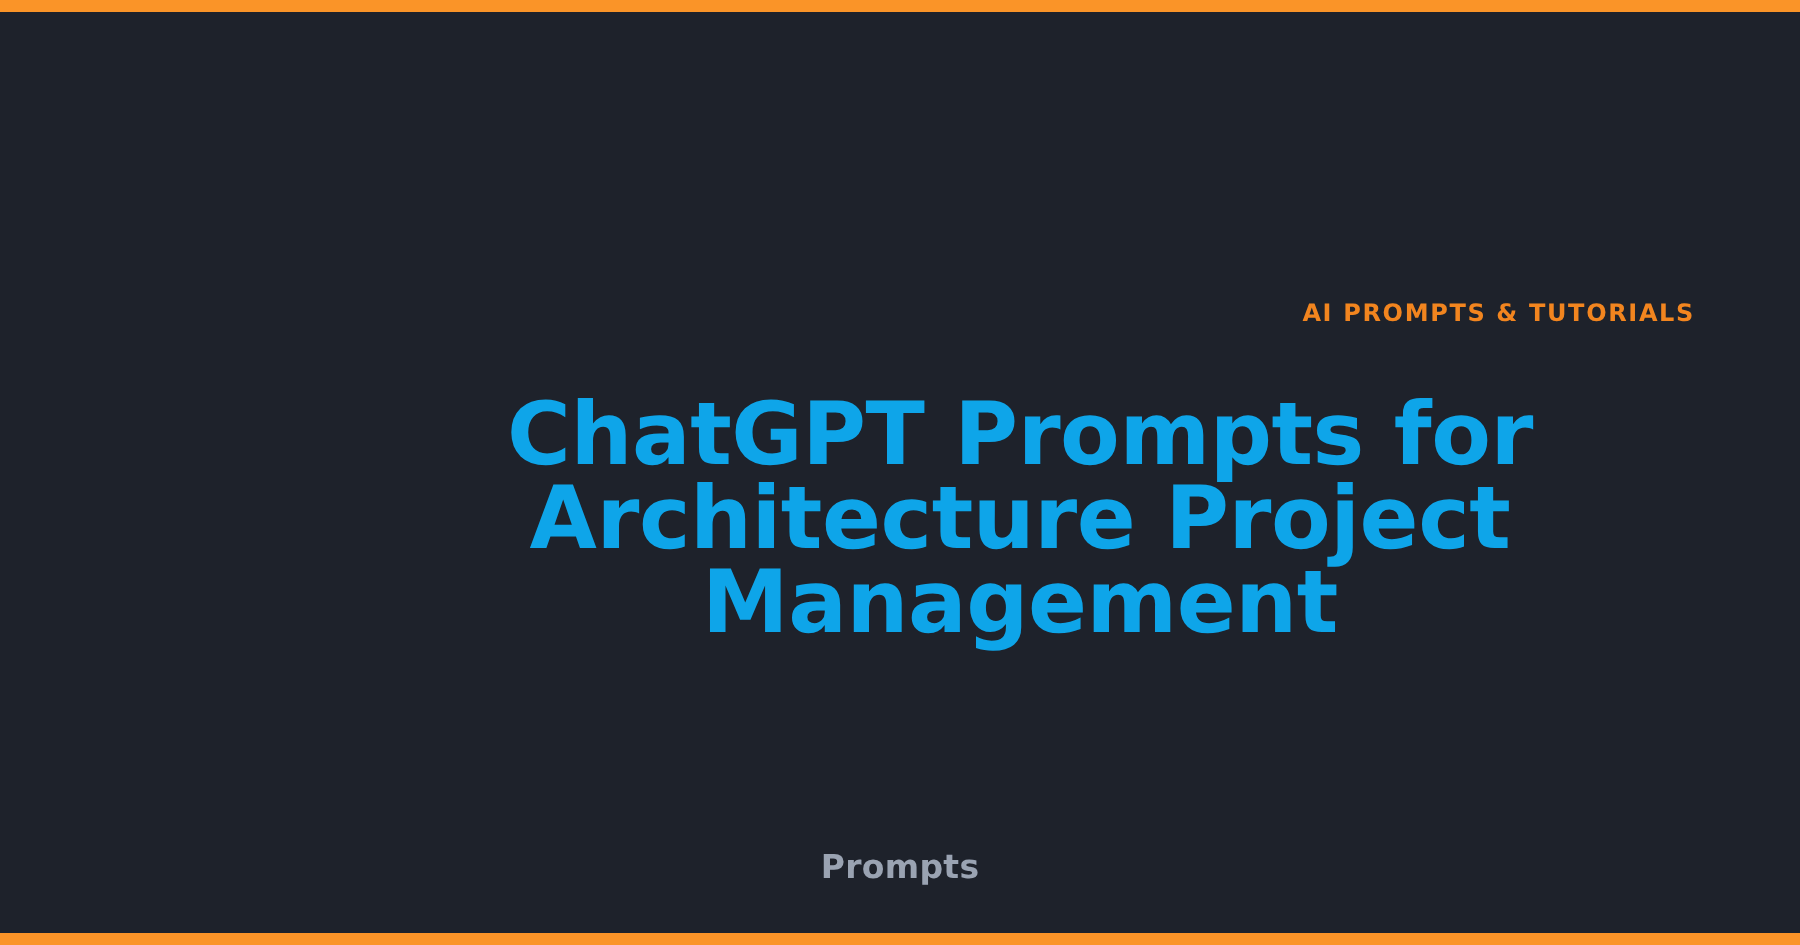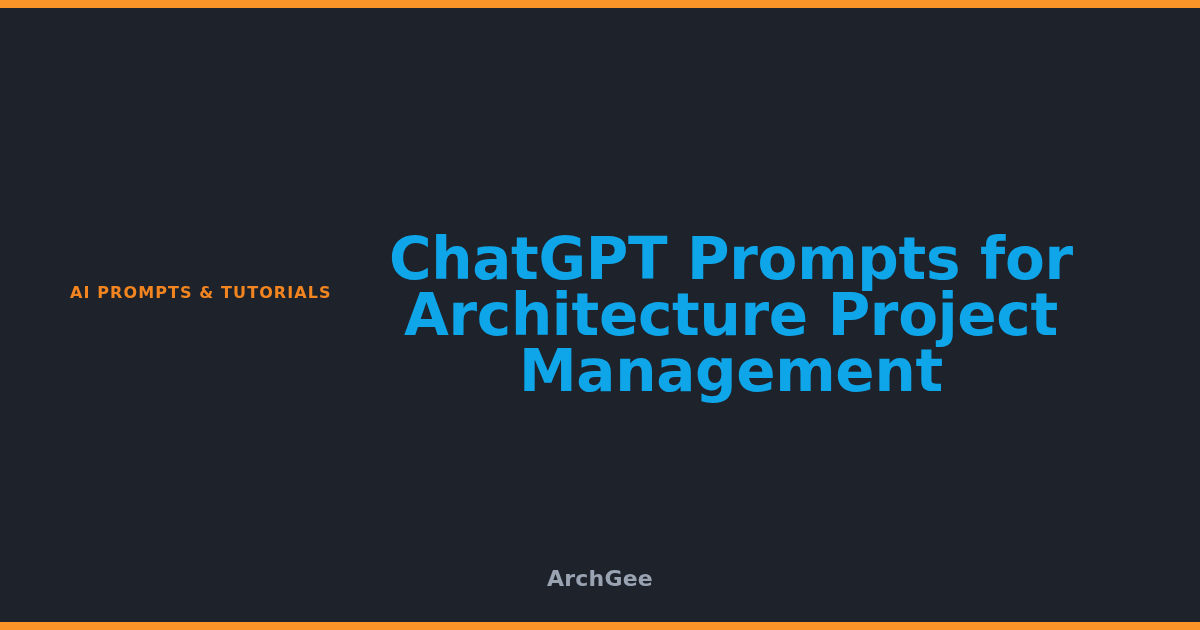--- a/index.html
+++ b/index.html
@@ -39,21 +39,22 @@
   .rule-top { top: 0; }
   .rule-bottom { bottom: 0; }
 
   .content {
     position: absolute;
     left: 0;
     top: 0;
     width: 1200px;
     height: 630px;
     display: flex;
-    align-items: center;
+    flex-direction: column;
+    align-items: flex-end;
     justify-content: center;
     padding: 0 70px;
     box-sizing: border-box;
   }
 
   .eyebrow {
     color: #f2851f;
     font-size: 16px;
     font-weight: bold;
     letter-spacing: 1.1px;
@@ -100,18 +101,18 @@
 
   <div class="content">
 
     <div class="eyebrow">AI PROMPTS &amp; TUTORIALS</div>
 
     <h1 class="headline">ChatGPT Prompts for Architecture Project Management</h1>
 
   </div>
 
   <div class="footer">
-    <span class="brand">ArchGee</span>
+    <span class="brand">Prompts</span>
   </div>
 
   <div class="rule rule-bottom"></div>
 
 </div>
 
 </body></html>

